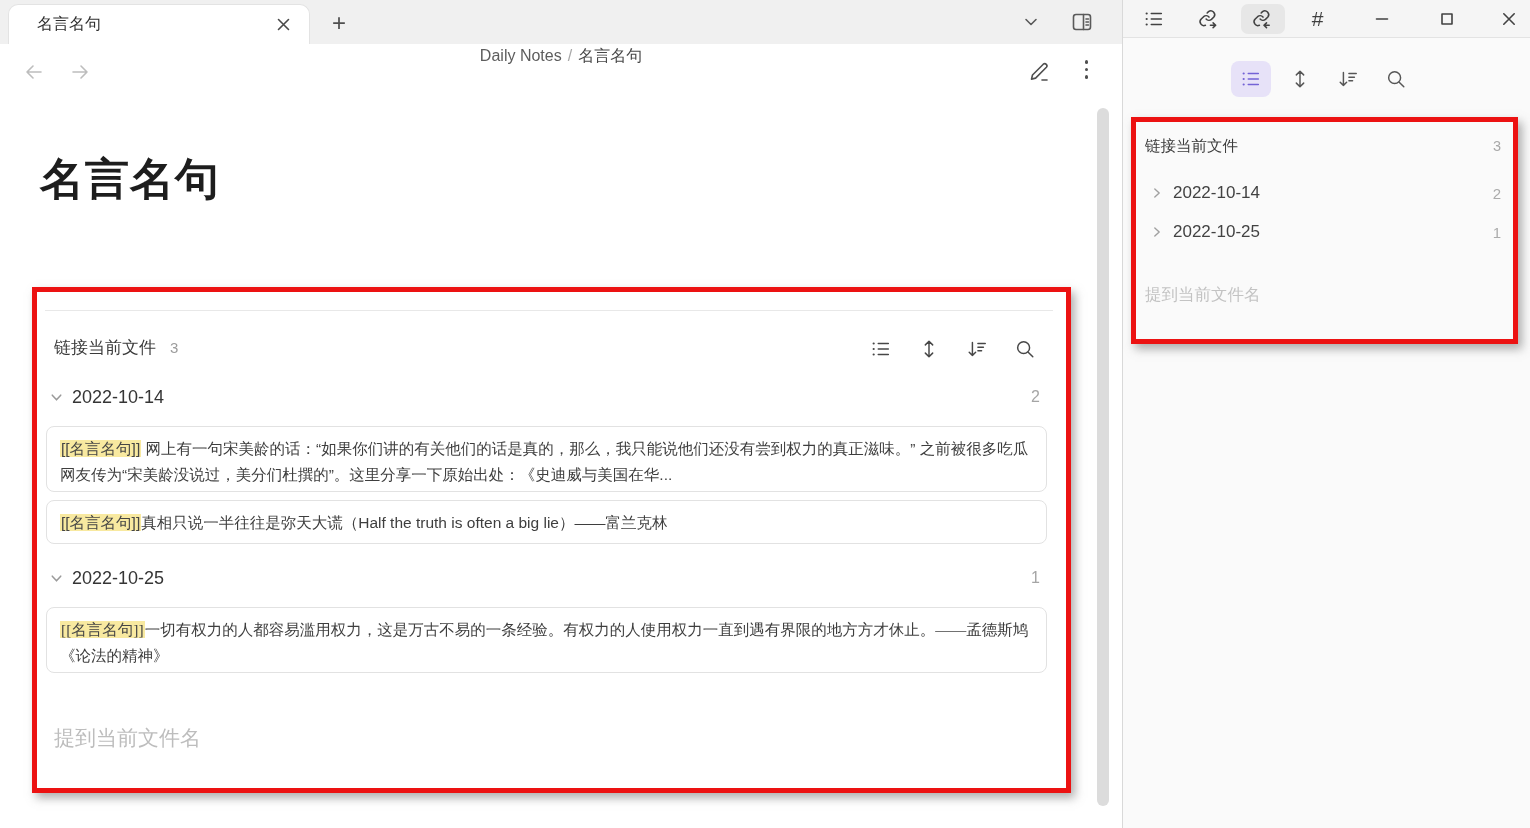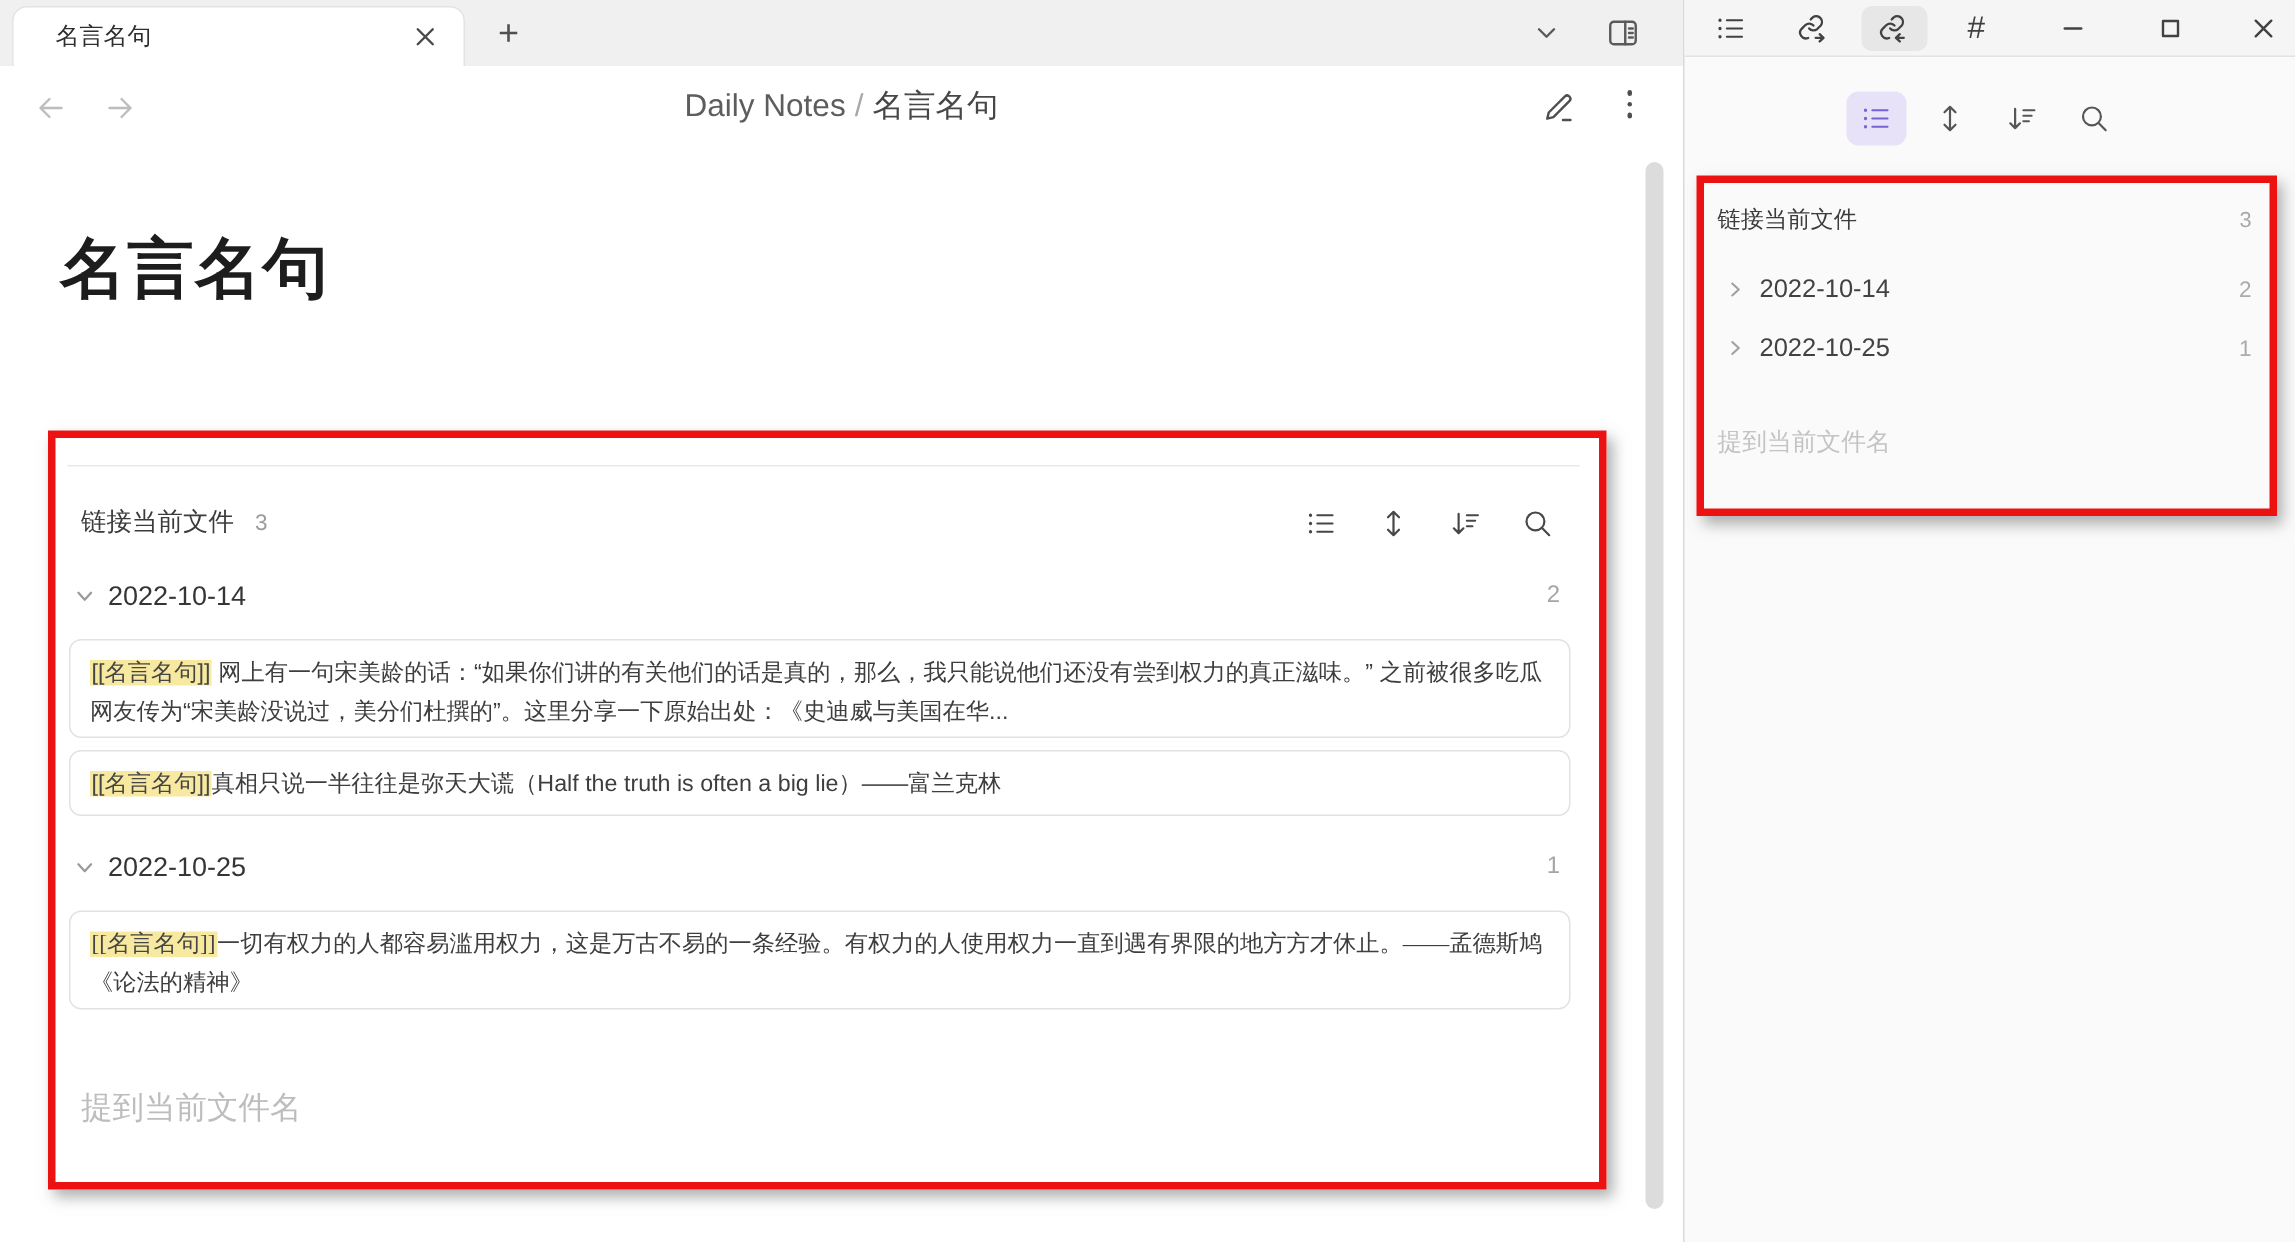--- a/index.html
+++ b/index.html
@@ -17,22 +17,22 @@
     border:1px solid #e3e3e3; border-bottom:none; border-radius:10px 10px 0 0;
     display:flex; align-items:center; }
   .tab-label { padding-left:28px; font-size:16px; color:#2e2e2e; }
   .tab-close { margin-left:auto; margin-right:18px; color:#4a4a4a; cursor:pointer; }
   .newtab-btn { position:absolute; left:322px; top:8px; width:34px; height:30px; display:flex;
     align-items:center; justify-content:center; color:#4f4f4f; font-size:24px; font-weight:300; }
   .tabbar-right { position:absolute; right:28px; top:0; height:44px; display:flex; align-items:center; gap:30px; color:#5a5a5a; }
 
   .navbar { position:absolute; left:0; top:44px; width:1122px; height:62px; background:#fff; }
   .nav-arrows { position:absolute; left:22px; top:16px; display:flex; gap:22px; color:#bdbdbd; }
-  .breadcrumb { position:absolute; left:50%; transform:translateX(-50%); top:12px;
-    font-size:21px; color:#5d5d5d; white-space:nowrap;text-align:right; }
+  .breadcrumb { position:absolute; left:50%; transform:translateX(-50%); top:2px;
+    font-size:16px; color:#5d5d5d; white-space:nowrap;text-align:right; }
   .crumb-sep { color:#a8a8a8; margin:0 6px; }
   .crumb-current { color:#474747; }
   .nav-right { position:absolute; right:34px; top:16px; display:flex; gap:34px; color:#4f4f4f; }
 
   .page-title { position:absolute; left:40px; top:150px; font-size:44px; font-weight:700;
     color:#1d1d1d; letter-spacing:1px; }
 
   
   .red-box { position:absolute; border:5px solid #ec1212; box-shadow:4px 5px 9px rgba(110,110,110,.55); }
   .red-main { left:32px; top:287px; width:1039px; height:506px; background:#fff; }

